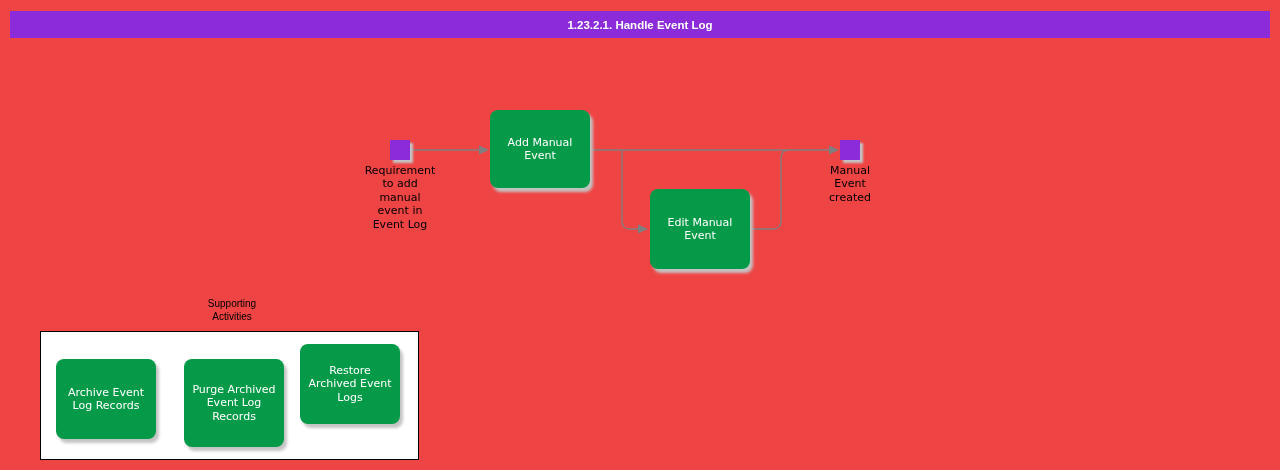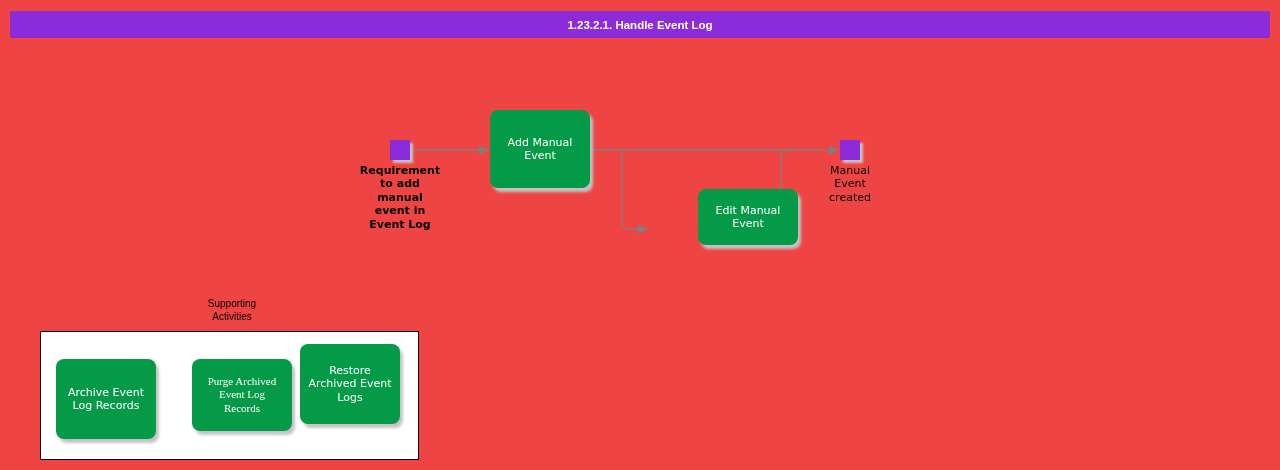--- a/index.html
+++ b/index.html
@@ -117,50 +117,50 @@
     <path d="M410,150 H479"></path>
     <polygon points="489,150 479,145.5 479,154.5"></polygon>
     <path d="M590,150 H830"></path>
     <polygon points="839,150 829,145.5 829,154.5"></polygon>
     <path d="M622,150 V221 Q622,229 630,229 H639"></path>
     <polygon points="648,229 638,224.5 638,233.5"></polygon>
     <path d="M750,229 H773 Q781,229 781,221 V158 Q781,150 789,150"></path>
   </svg>
 
   <div class="event-node" style="left:390px; top:140px;"></div>
-  <div class="node-label" style="left:358px; top:164px; width:84px;font-weight:bold;">Requirement
+  <div class="node-label" style="left:358px; top:164px; width:84px;">Requirement
 to add
 manual
 event in
 Event Log</div>
 
   <div class="activity" style="left:490px; top:110px; height:78px;">
     <span class="activity-label">Add Manual
 Event</span>
   </div>
 
-  <div class="activity" style="left:650px; top:189px; height:56px;margin-left:48px;">
+  <div class="activity" style="left:650px; top:189px; height:80px;">
     <span class="activity-label">Edit Manual
 Event</span>
   </div>
 
   <div class="event-node" style="left:840px; top:140px;"></div>
   <div class="node-label" style="left:810px; top:164px; width:80px;">Manual
 Event
 created</div>
 
   <div class="support-heading">Supporting
 Activities</div>
   <div class="support-container"></div>
 
   <div class="activity" style="left:56px; top:359px; height:80px;">
     <span class="activity-label">Archive Event
 Log Records</span>
   </div>
-  <div class="activity" style="left:192px; top:359px; height:72px;font-family:Liberation Serif, serif;">
+  <div class="activity" style="left:184px; top:359px; height:88px;">
     <span class="activity-label">Purge Archived
 Event Log
 Records</span>
   </div>
   <div class="activity" style="left:300px; top:344px; height:80px;">
     <span class="activity-label">Restore
 Archived Event
 Logs</span>
   </div>
 

